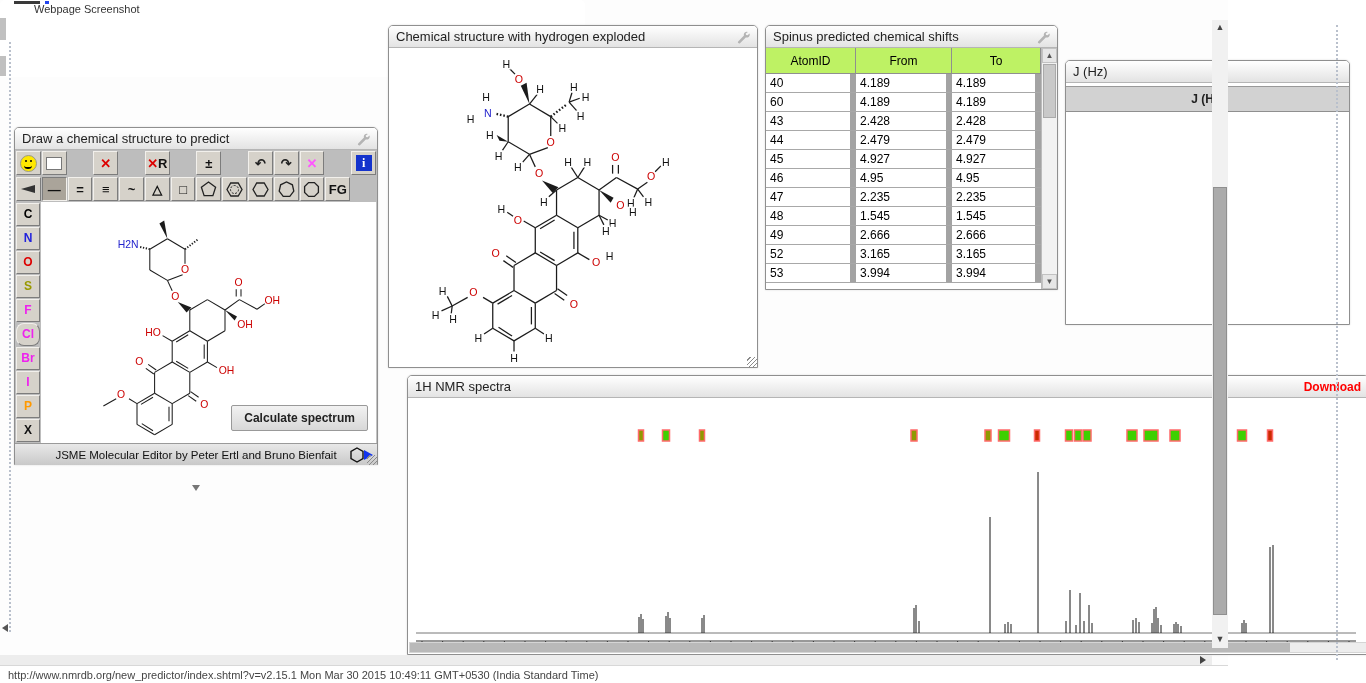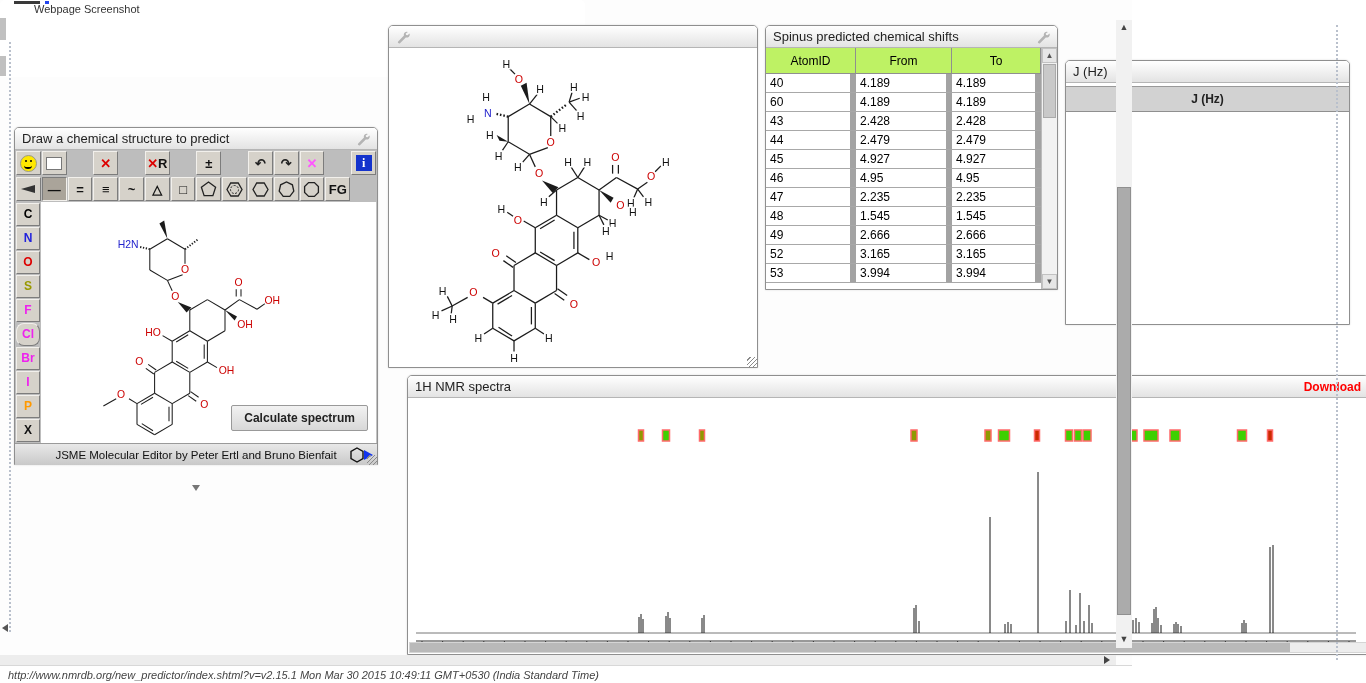--- a/index.html
+++ b/index.html
@@ -1,18 +1,18 @@
 <!DOCTYPE html>
 <html><head>
 <meta charset="utf-8">
 <style>
   * { margin:0; padding:0; box-sizing:border-box; }
   html,body { width:1366px; height:683px; background:#ffffff;
     font-family:"Liberation Sans", sans-serif; overflow:hidden; }
-  .screen { position:relative; width:1132px; height:683px; background:#fdfdfd; }
+  .screen { position:relative; width:1228px; height:683px; background:#fdfdfd; }
 
   .top-label { position:absolute; left:34px; top:3px; font-size:11px; color:#333; }
 
   
   .panel { position:absolute; border:1px solid #8f8f8f; border-radius:5px 5px 0 0;
            background:#fff; box-shadow:0 0 2px rgba(0,0,0,.15); }
   .p-header { height:22px; background:linear-gradient(#ffffff,#e3e3e3);
               border-bottom:1px solid #b5b5b5; border-radius:4px 4px 0 0;
               display:flex; align-items:center; padding:0 7px; }
   .p-title { font-size:13px; color:#222; flex:1 1 auto; white-space:nowrap; overflow:hidden; }
@@ -112,21 +112,21 @@
               font-size:9px; color:#444; line-height:15px; }
   .pvsb .dn { position:absolute; bottom:0; left:0; right:0; height:16px; text-align:center;
               font-size:9px; color:#444; line-height:15px; }
   .pvsb .th { position:absolute; left:1px; right:1px; top:167px; height:428px;
               background:#ababab; border:1px solid #8f8f8f; }
   .phsb { position:absolute; left:0; right:16px; top:655px; height:10px; background:#ededed; }
   .phsb .right { position:absolute; right:6px; top:1px; width:0; height:0;
                  border-left:6px solid #444; border-top:4px solid transparent; border-bottom:4px solid transparent; }
   .statusbar { position:absolute; left:0; right:0; bottom:0; height:18px; background:#fff;
                border-top:1px solid #d8d8d8; font-size:11px; color:#444; padding:3px 0 0 8px;
-               white-space:nowrap;font-style:italic; }
+               white-space:nowrap; }
 </style>
 </head>
 <body>
 
 <div class="screen">
 
   <div class="top-label">Webpage Screenshot</div>
   <div class="lgutter"></div>
   <div class="tri-left"></div>
   <div class="tri-down"></div>
@@ -316,20 +316,21 @@
           </svg>
           <span class="blue-arrow"></span>
         </span>
         <span class="grip"></span>
       </div>
     </div>
   </div>
 
   <div class="panel exploded">
     <div class="p-header">
+      <span class="p-title">Chemical structure with hydrogen exploded</span>
       <svg class="wrench" viewBox="0 0 16 16">
         <path d="M13.6 2.2a3.4 3.4 0 0 0-4.5 4.2L2.5 13a1.5 1.5 0 0 0 2.1 2.1l6.6-6.6a3.4 3.4 0 0 0 4.2-4.5l-2.1 2.1-1.8-.4-.4-1.8z" fill="#b4b4b4"></path>
       </svg>
     </div>
     <div class="exploded-body">
       <svg id="mol-exploded" width="366" height="317" viewBox="66 18 316 328" preserveAspectRatio="xMidYMid meet">
           <line x1="180" y1="76" x2="202" y2="89" stroke="#1b1b1b" stroke-width="1.3"></line>
           <line x1="202" y1="89" x2="202" y2="109" stroke="#1b1b1b" stroke-width="1.3"></line>
           <line x1="199" y1="121" x2="180" y2="128" stroke="#1b1b1b" stroke-width="1.3"></line>
           <line x1="180" y1="128" x2="158" y2="115" stroke="#1b1b1b" stroke-width="1.3"></line>

